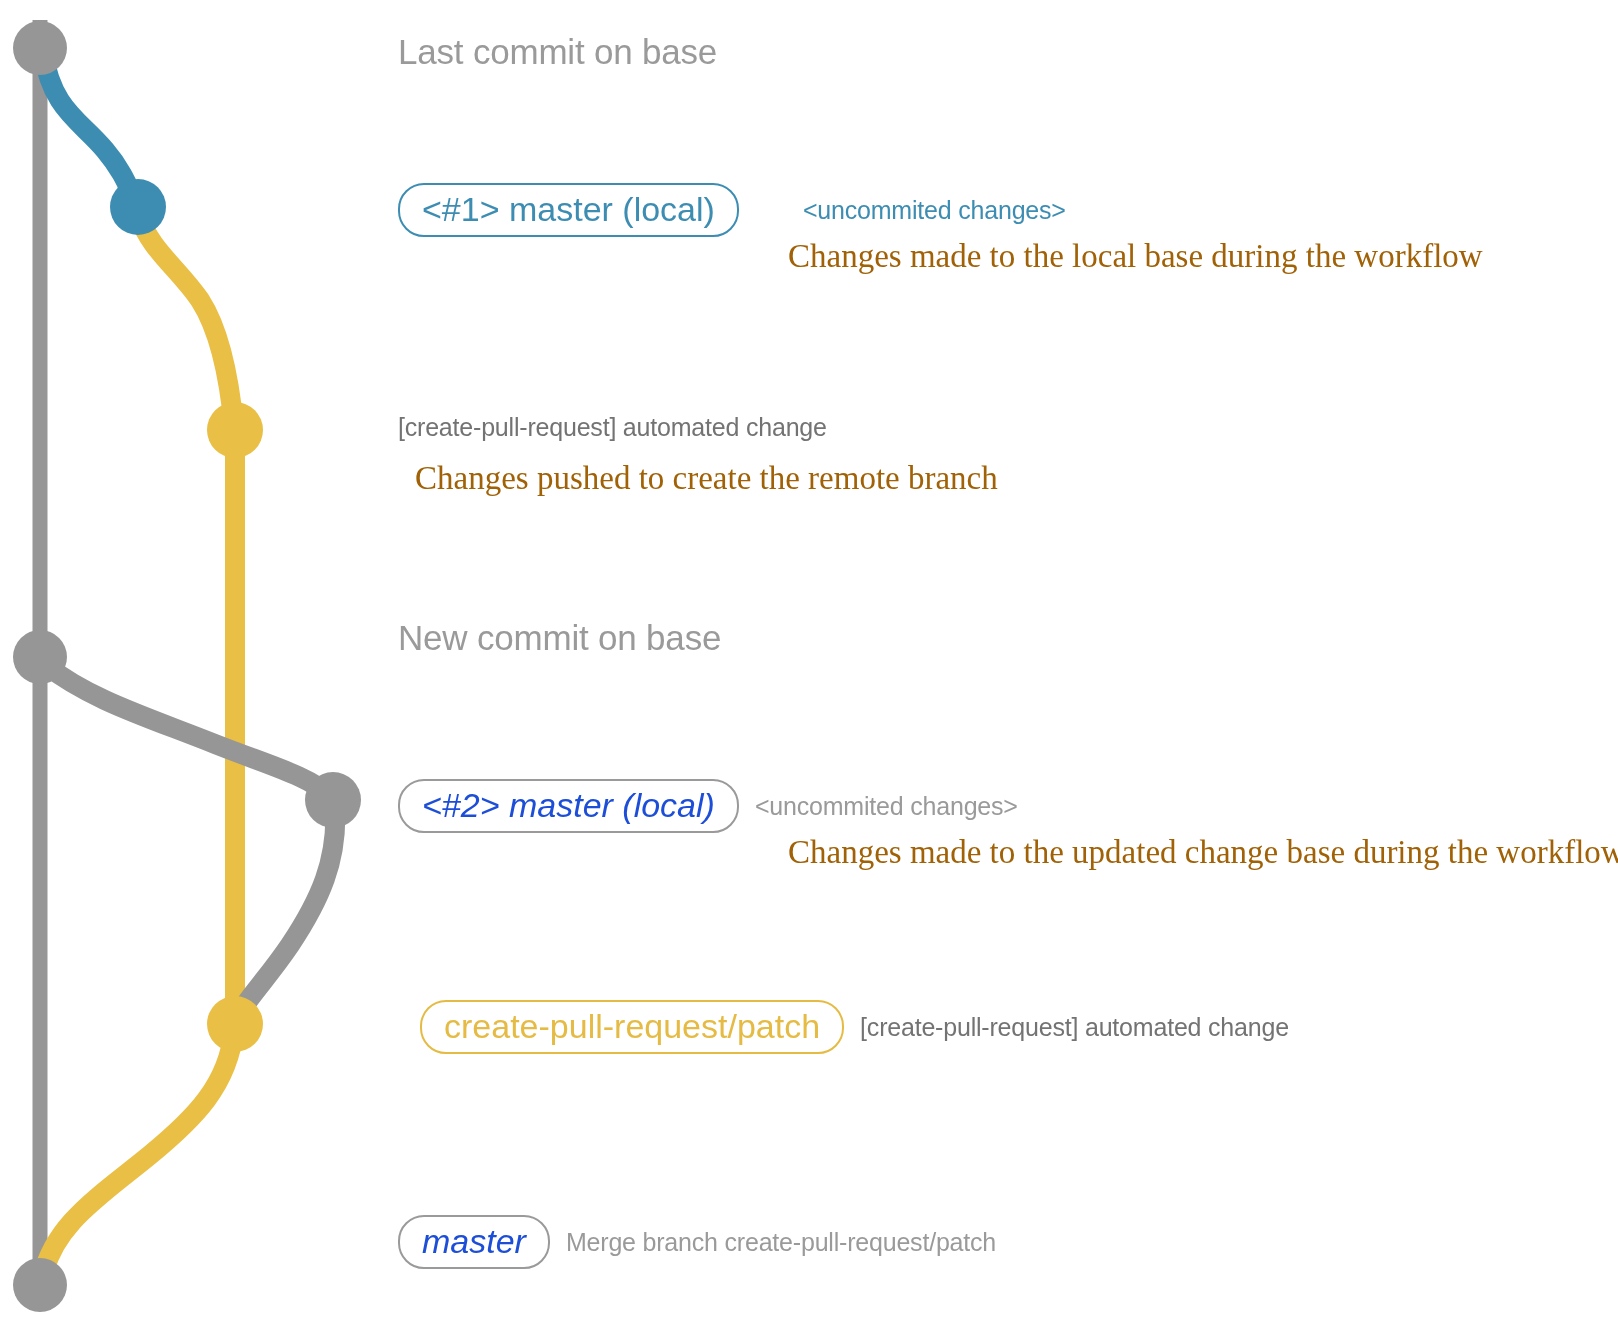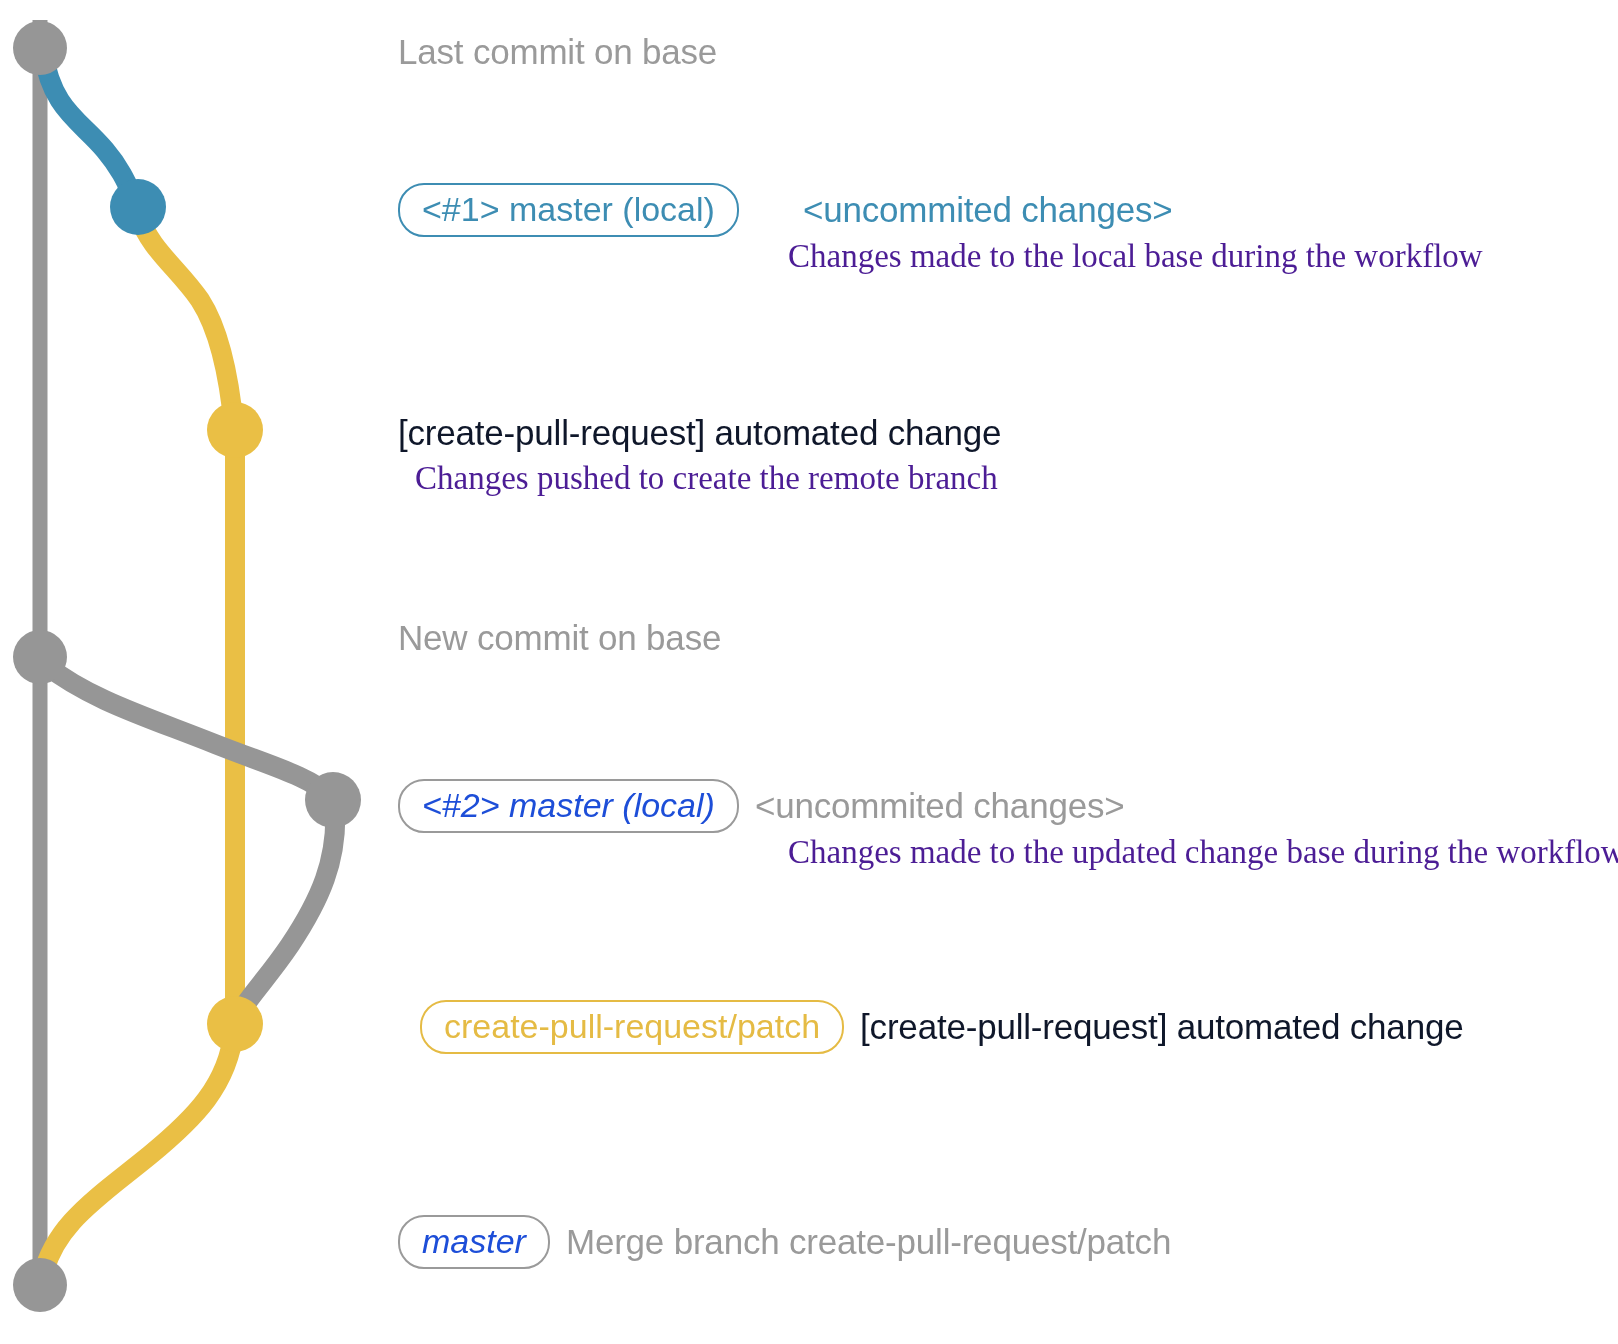--- a/index.html
+++ b/index.html
@@ -55,33 +55,33 @@
   .pill.yellow {
     border-color: #e5bb44;
     color: #e5bb44;
   }
   .pill.gray {
     border-color: #9a9a9a;
     color: #1d4ed8;
     font-style: italic;
   }
   .subject {
-    font-size: 35px;
+    font-size: 25px;
     white-space: nowrap;
     letter-spacing: -0.2px;
     margin-left: 16px;
   }
   .subject.blue { color: #3d8db3; }
-  .subject.yellow { color: #0f172a; }
+  .subject.yellow { color: #737373; }
   .subject.gray { color: #9a9a9a; }
   .desc {
     position: absolute;
     font-family: "Liberation Serif", serif;
     font-size: 33px;
-    color: #4c1d95;
+    color: #a16207;
     white-space: nowrap;
   }
 </style>
 </head>
 <body>
 
 <div id="page">
 
   <svg id="graph-svg" viewBox="0 0 1618 1344" xmlns="http://www.w3.org/2000/svg">
 

